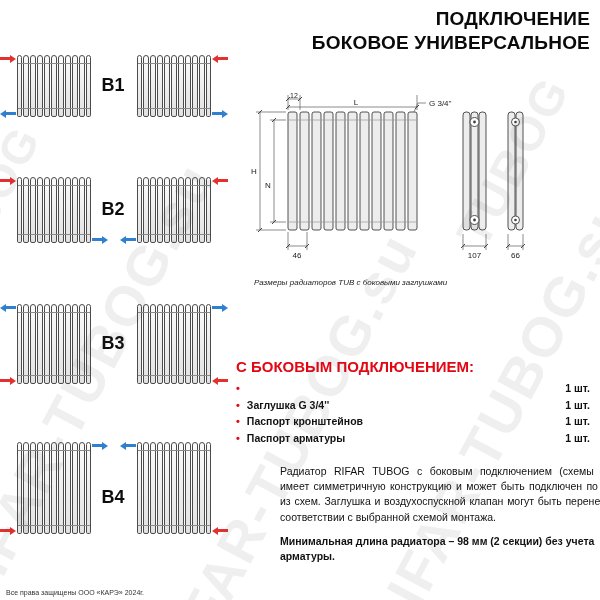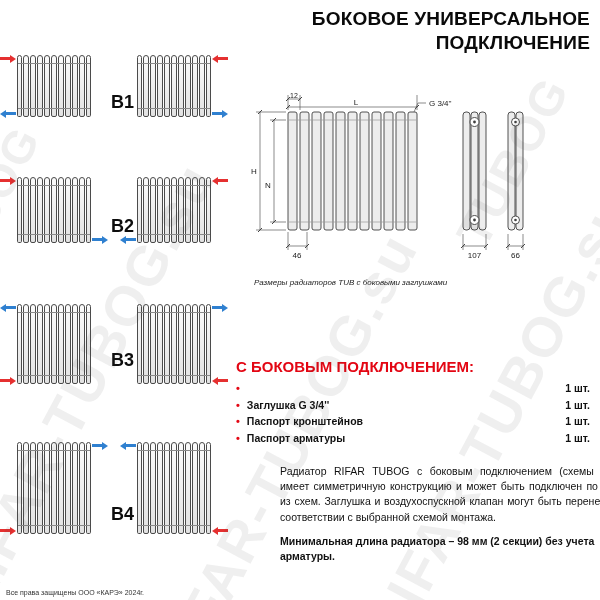--- a/index.html
+++ b/index.html
@@ -25,22 +25,22 @@
   .wm5{font-size:48px;left:470px;top:215px;}
   
   .title{
     position:absolute;top:7px;right:10px;z-index:2;text-align:right;
     font-weight:700;font-size:19px;line-height:1.28;letter-spacing:.2px;color:#0a0a0a;
   }
   
   .schemes{position:absolute;left:0;top:0;width:232px;height:600px;z-index:1;}
   .scheme-row{position:absolute;left:0;width:232px;}
   .scheme-label{
-    position:absolute;left:92px;width:42px;text-align:right;
-    font-weight:700;font-size:18px;color:#0d0d0d;margin-top:17px;
+    position:absolute;left:92px;width:42px;text-align:center;
+    font-weight:700;font-size:18px;color:#0d0d0d;
   }
   .radiator{position:absolute;top:0;height:100%;}
   .tubes{display:flex;height:100%;}
   .tube{
     flex:1;min-width:0;margin:0 .5px;border:1px solid #4b4b4b;
     border-radius:3px 3px 2px 2px;
     background:linear-gradient(180deg,#fbfbfb 0%,#e2e2e2 100%);
   }
   .radiator::before,.radiator::after{
     content:"";position:absolute;left:2px;right:2px;border-top:1px solid #8a8a8a;z-index:2;
@@ -98,22 +98,22 @@
 
   <div class="wm-layer">
     <span class="wm wm1">TUBOG</span>
     <span class="wm wm2">RIFAR-TUBOG.su</span>
     <span class="wm wm3">RIFAR-TUBOG.su</span>
     <span class="wm wm4">RIFAR-TUBOG.su</span>
     <span class="wm wm5">TUBOG</span>
   </div>
 
   <header class="title">
+    <div>ПОДКЛЮЧЕНИЕ</div>
     <div>БОКОВОЕ УНИВЕРСАЛЬНОЕ</div>
-    <div>ПОДКЛЮЧЕНИЕ</div>
   </header>
 
   <section class="schemes">
       <div class="scheme-row" style="top: 55px; height: 62px;">
         <div class="radiator" style="left: 16px; width: 76px;">
           <div class="tubes">
             <div class="tube"></div>
             <div class="tube"></div>
             <div class="tube"></div>
             <div class="tube"></div>

